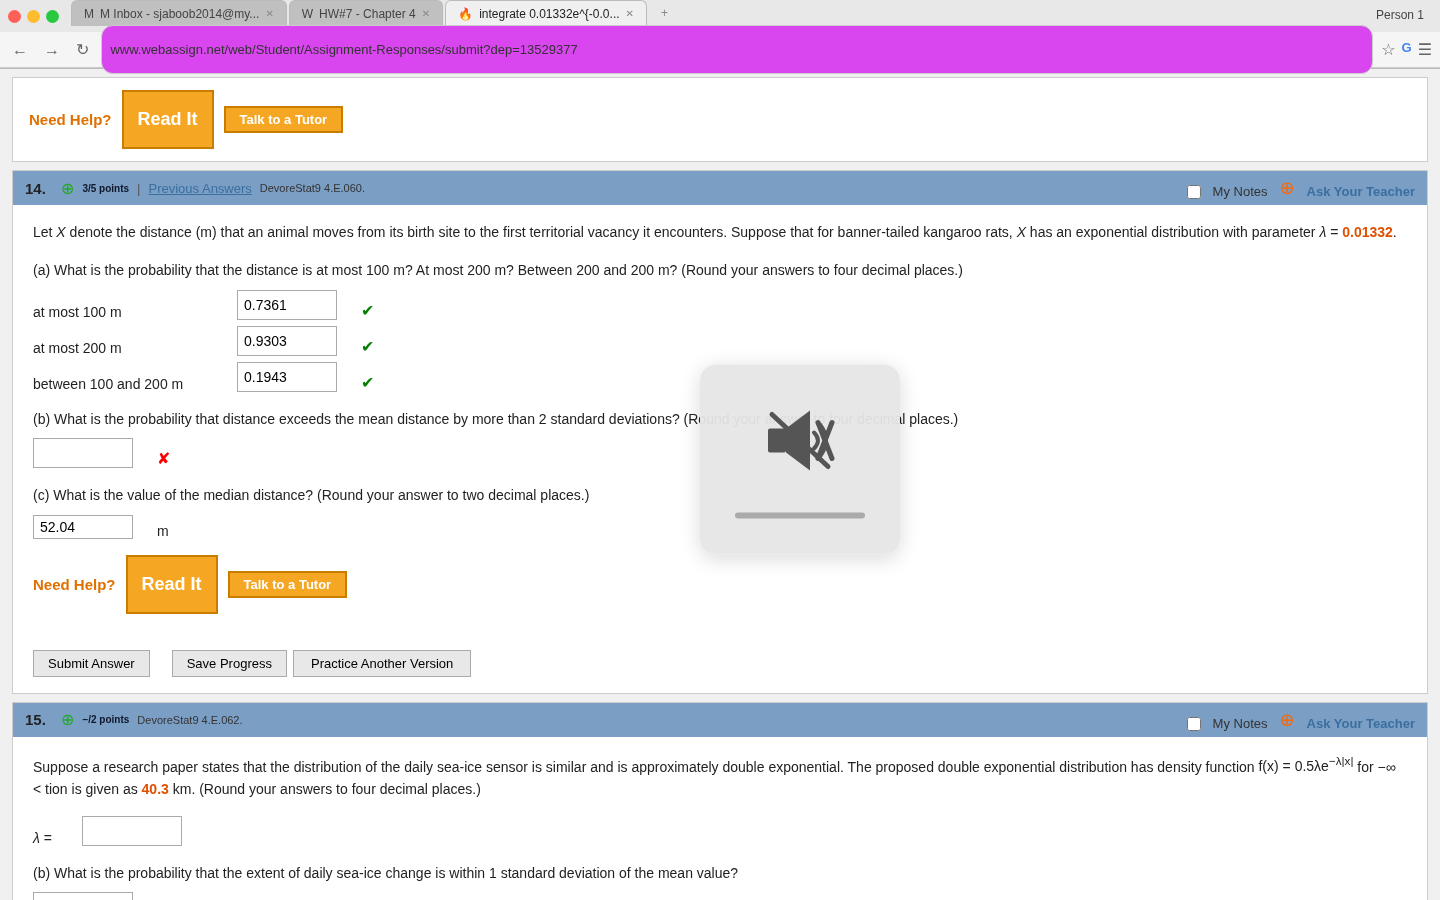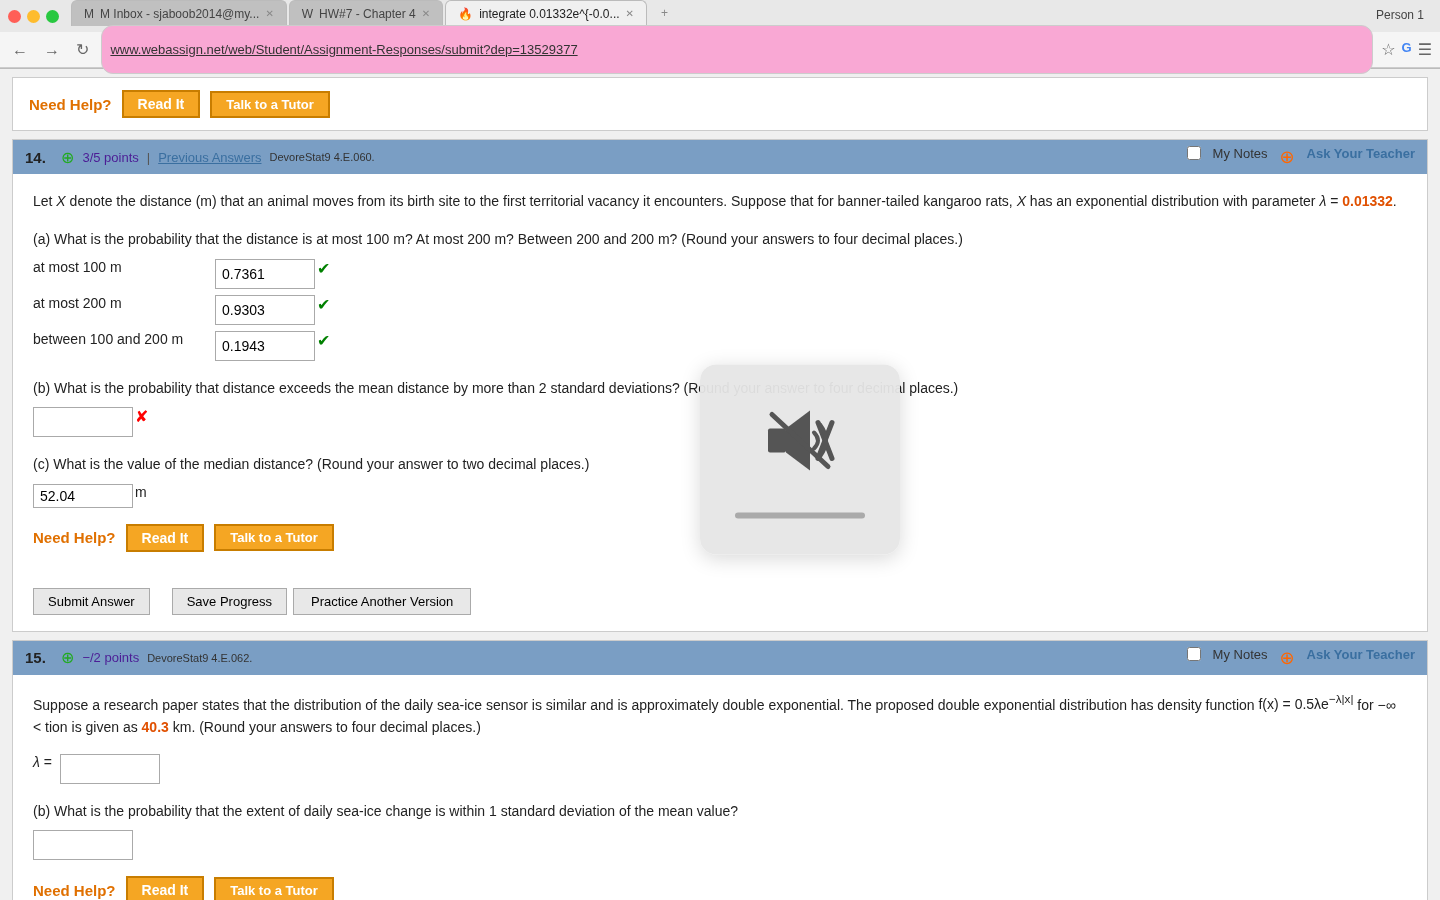--- a/index.html
+++ b/index.html
@@ -70,23 +70,22 @@
     }
     .nav-btn {
       background: none; border: none; cursor: pointer; font-size: 16px; color: #666; padding: 2px 4px;
     }
     .url-bar {
       flex: 1;
       padding: 16px 8px;
       border: 1px solid #ccc;
       border-radius: 12px;
       font-size: 13px;
-      background: #f9a8d4;
+      background: #d946ef;
       color: #333;
-      text-decoration: underline;
     }
     .addr-icons { display: flex; gap: 6px; color: #666; font-size: 16px; }
 
     
     .page-content {
       background: #f0f0f0;
       padding: 0;
     }
 
     
@@ -104,23 +103,23 @@
     .need-help-label {
       color: #e07000;
       font-weight: bold;
       font-size: 15px;
     }
     .read-it-btn {
       background: #f5a623;
       border: 2px solid #c87d00;
       color: white;
       font-weight: bold;
-      padding: 4px 14px;
-      cursor: pointer;
-      font-size: 14px;
+      padding: 17px 14px;
+      cursor: pointer;
+      font-size: 18px;
     }
     .tutor-btn {
       background: #f5a623;
       border: 2px solid #c87d00;
       color: white;
       font-weight: bold;
       padding: 4px 14px;
       cursor: pointer;
       font-size: 13px;
     }
@@ -138,31 +137,31 @@
       padding: 6px 12px;
       gap: 8px;
     }
     .q-number {
       font-weight: bold;
       font-size: 15px;
       color: #222;
       min-width: 28px;
     }
     .q-points {
-      color: #4c1d95;
-      font-weight: normal;
-      font-size: 13px;
+      color: #0f172a;
+      font-weight: bold;
+      font-size: 10px;
     }
     .q-separator { color: #555; font-size: 13px; }
     .q-prev-answers { color: #3a6fa0; font-size: 13px; text-decoration: underline; cursor: pointer; }
     .q-source { font-size: 11px; color: #333; }
     .q-header-right {
       margin-left: auto;
       display: flex;
-      align-items: flex-start;
+      align-items: flex-end;
       gap: 12px;
     }
     .my-notes-check {
       width: 14px; height: 14px; border: 1px solid #aaa; background: white; cursor: pointer;
     }
     .my-notes-label { font-size: 13px; color: #333; }
     .plus-icon {
       color: #ff6600;
       font-size: 18px;
       cursor: pointer;
@@ -178,22 +177,22 @@
       margin-bottom: 16px;
     }
     .highlight-orange { color: #e05000; font-weight: bold; }
     .highlight-italic { font-style: italic; }
 
     
     .answer-section { margin-bottom: 16px; }
     .part-label { font-size: 14px; line-height: 1.6; margin-bottom: 8px; }
     .answer-row {
       display: flex;
-      align-items: flex-start;
-      gap: 2px;
+      align-items: flex-end;
+      gap: 24px;
       margin-bottom: 6px;
     }
     .answer-row-label { min-width: 180px; font-size: 14px; }
     .answer-input {
       border: 1px solid #aaa;
       padding: 6px 6px;
       width: 100px;
       font-size: 14px;
     }
     .check-mark { color: green; font-size: 16px; }

